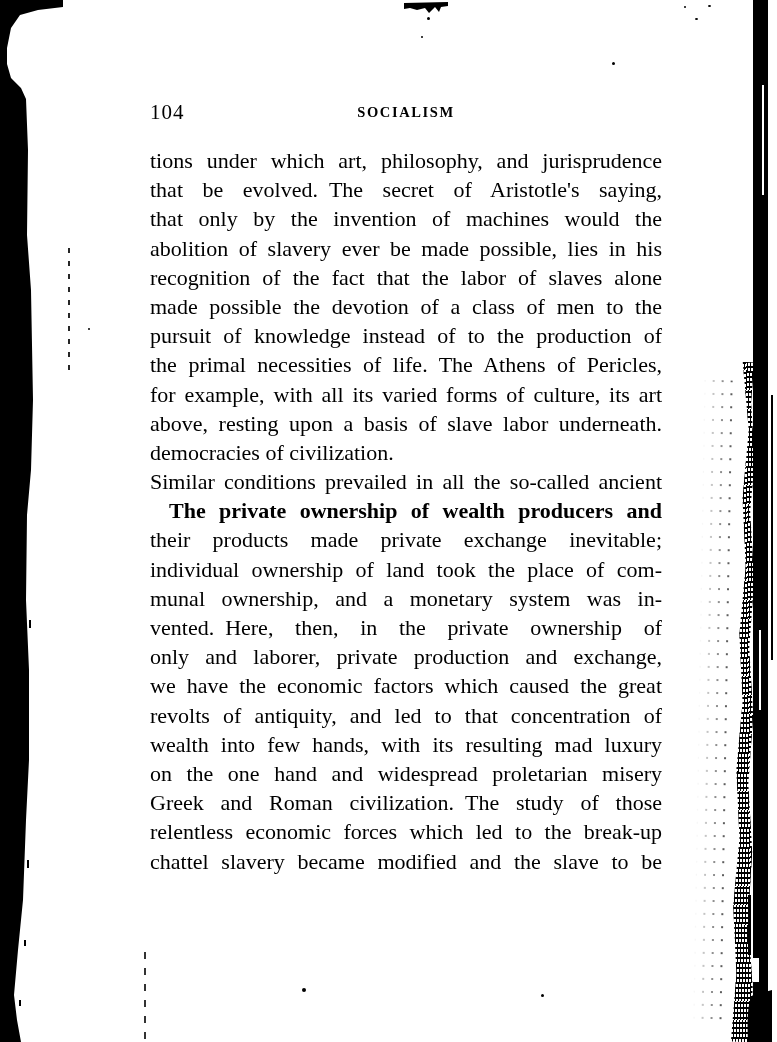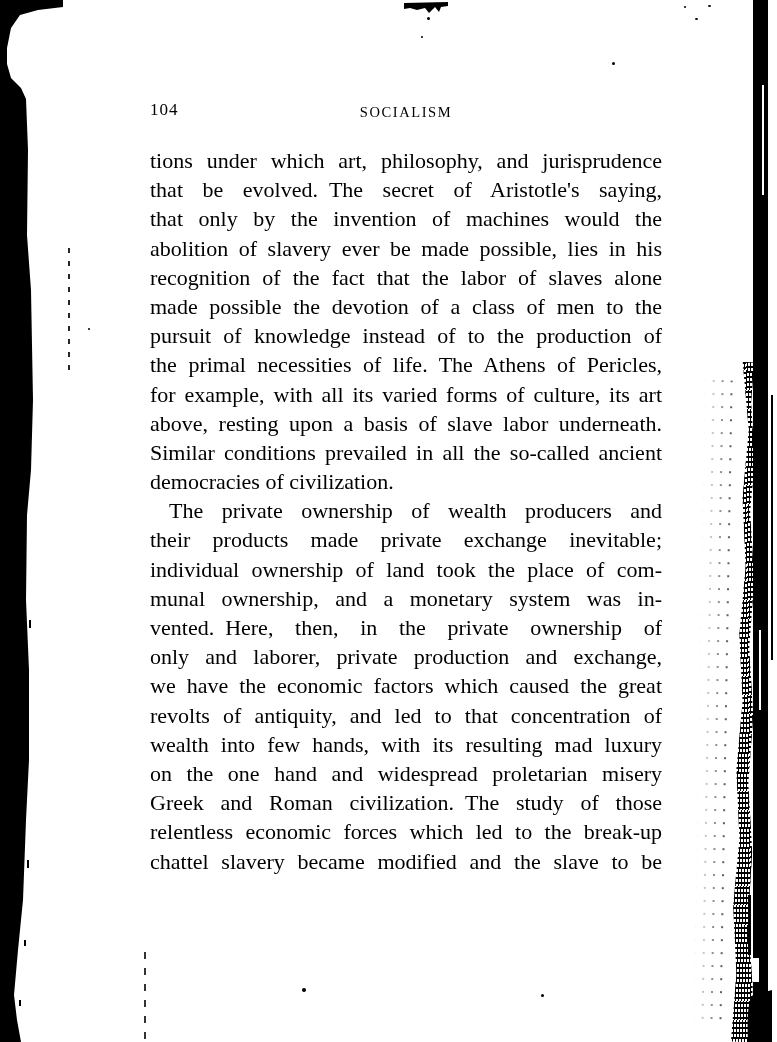--- a/index.html
+++ b/index.html
@@ -17,52 +17,52 @@
     position: absolute;
     left: 150px;
     top: 100px;
     width: 512px;
     height: 26px;
   }
   .page-number {
     position: absolute;
     left: 0;
     top: 0;
-    font-size: 17px;
+    font-size: 21px;
     letter-spacing: 1px;
   }
   .running-head {
     position: absolute;
     left: 0;
     right: 0;
     top: 4px;
     text-align: center;
     font-size: 14.5px;
-    font-weight: 400;
+    font-weight: 700;
     letter-spacing: 1.6px;
   }
   
   .text-block {
     position: absolute;
     left: 150px;
     top: 146px;
     width: 512px;
   }
   .text-line {
     height: 29.2px;
     line-height: 29.2px;
     font-size: 22px;
     text-align: justify;
     text-align-last: justify;
     text-justify: inter-word;
     white-space: normal;
     overflow: hidden;
   }
   .text-line.para-end { text-align-last: left; }
-  .text-line.indent { padding-left: 19px; }
+  .text-line.indent { padding-left: 19px; font-weight: bold; }
   
   .artifact-svg {
     position: absolute;
     inset: 0;
     pointer-events: none;
   }
   .hatch-strip {
     position: absolute;
     left: 726px;
     top: 362px;
@@ -133,22 +133,22 @@
     <div class="text-line">tions under which art, philosophy, and jurisprudence</div>
     <div class="text-line">that be evolved. The secret of Aristotle's saying,</div>
     <div class="text-line">that only by the invention of machines would the</div>
     <div class="text-line">abolition of slavery ever be made possible, lies in his</div>
     <div class="text-line">recognition of the fact that the labor of slaves alone</div>
     <div class="text-line">made possible the devotion of a class of men to the</div>
     <div class="text-line">pursuit of knowledge instead of to the production of</div>
     <div class="text-line">the primal necessities of life. The Athens of Pericles,</div>
     <div class="text-line">for example, with all its varied forms of culture, its art</div>
     <div class="text-line">above, resting upon a basis of slave labor underneath.</div>
+    <div class="text-line para-end">democracies of civilization.</div>
     <div class="text-line">Similar conditions prevailed in all the so-called ancient</div>
-    <div class="text-line para-end">democracies of civilization.</div>
     <div class="text-line indent">The private ownership of wealth producers and</div>
     <div class="text-line">their products made private exchange inevitable;</div>
     <div class="text-line">individual ownership of land took the place of com-</div>
     <div class="text-line">munal ownership, and a monetary system was in-</div>
     <div class="text-line">vented. Here, then, in the private ownership of</div>
     <div class="text-line">only and laborer, private production and exchange,</div>
     <div class="text-line">we have the economic factors which caused the great</div>
     <div class="text-line">revolts of antiquity, and led to that concentration of</div>
     <div class="text-line">wealth into few hands, with its resulting mad luxury</div>
     <div class="text-line">on the one hand and widespread proletarian misery</div>

